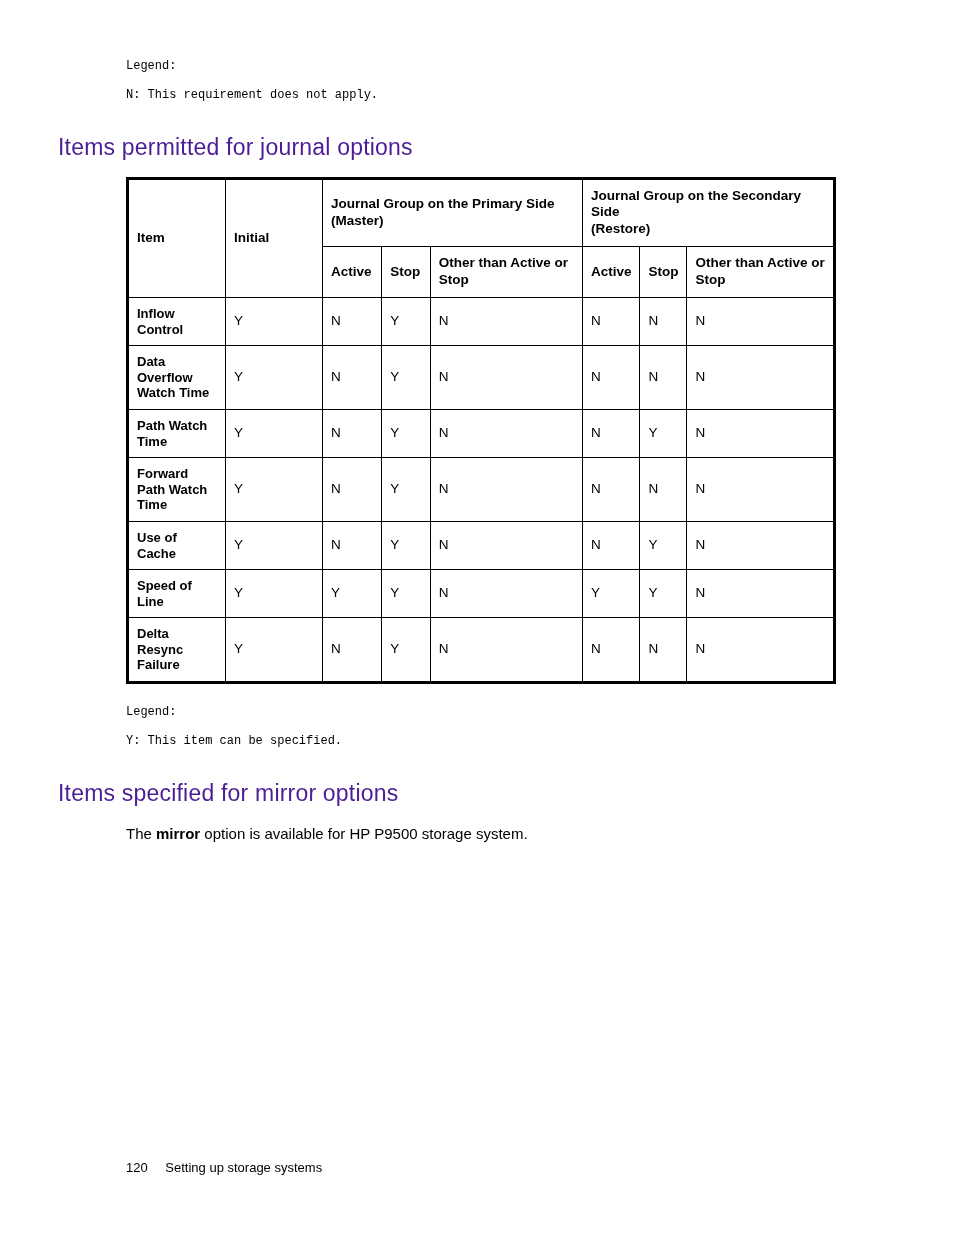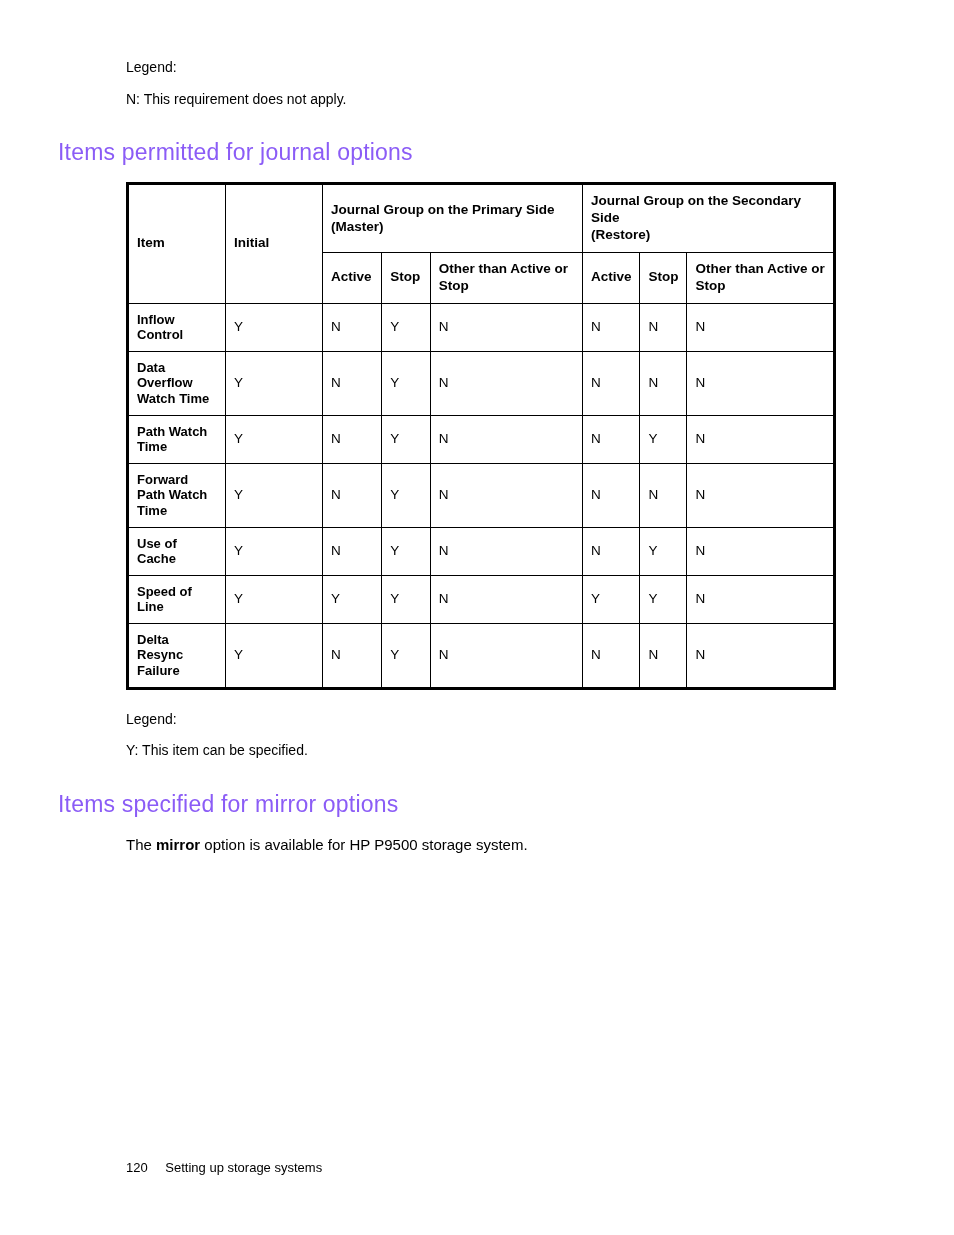--- a/index.html
+++ b/index.html
@@ -17,28 +17,29 @@
     box-sizing: border-box;
     padding: 58px 58px 0 58px;
     width: 954px;
     height: 1235px;
     position: relative;
   }
   .indent-block {
     margin-left: 68px;
   }
   .legend-line {
-    font-size: 14px;
+    font-size: 12px;
     line-height: 1.4;
     margin-bottom: 12px;
+    font-family: Liberation Mono, monospace;
   }
   h2.section-heading {
     font-size: 23px;
     font-weight: 400;
-    color: #8b5cf6;
+    color: #4c1d95;
     margin: 30px 0 16px 0;
     letter-spacing: 0.2px;
   }
   table.permitted {
     border-collapse: collapse;
     width: 710px;
     margin-left: 68px;
     border: 3px solid #000000;
   }
   table.permitted th, table.permitted td {

